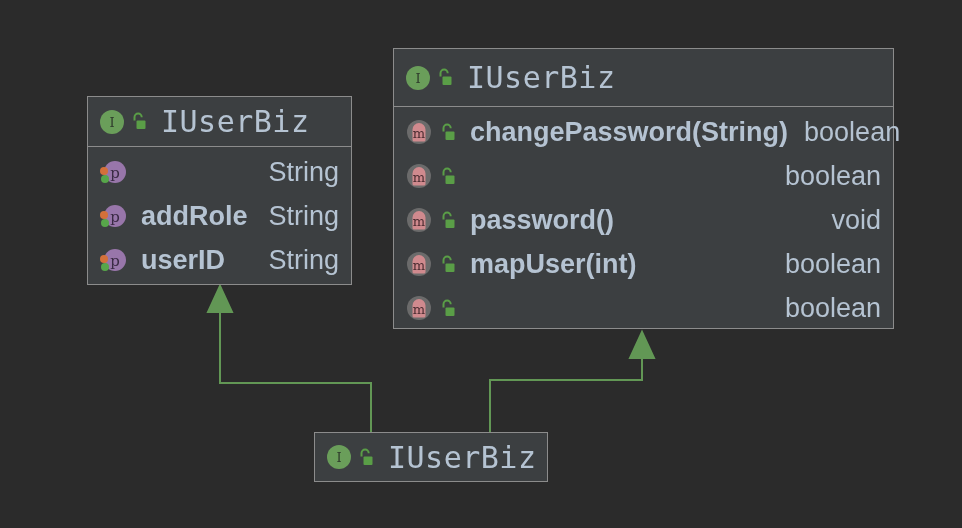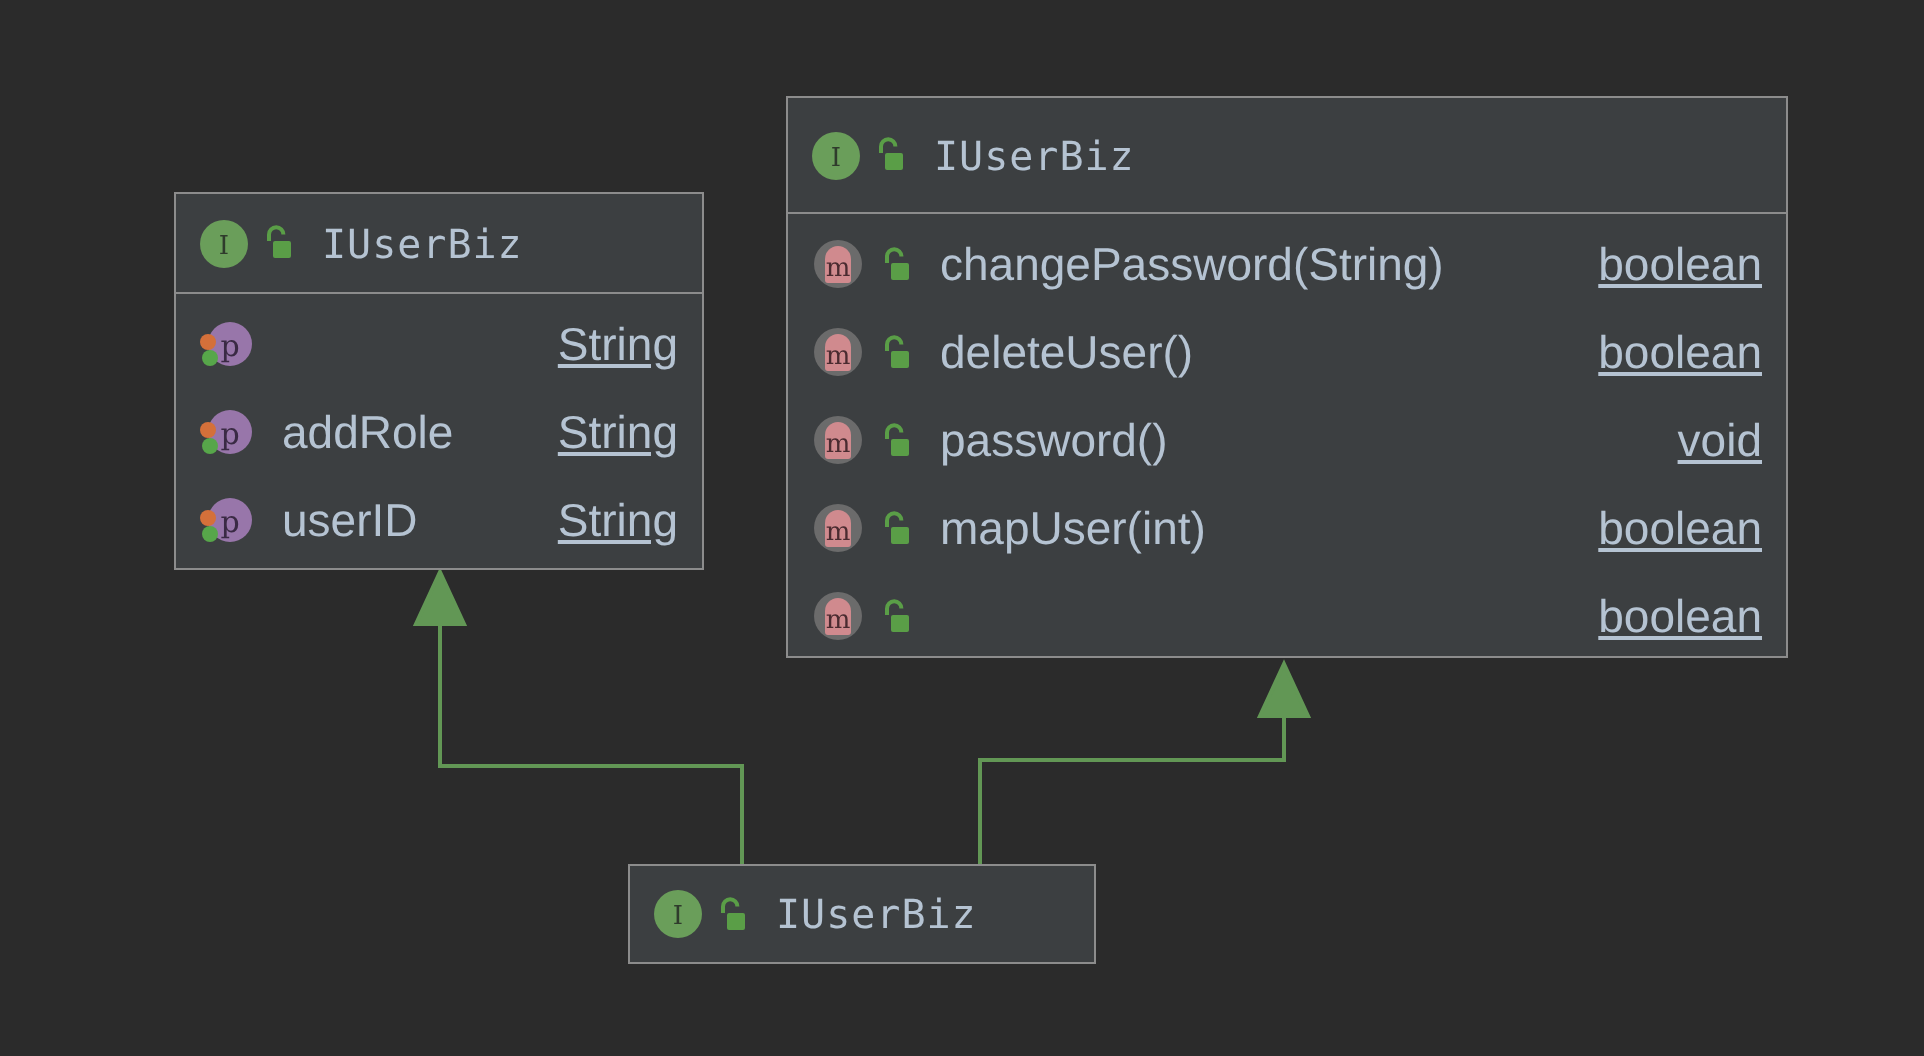--- a/index.html
+++ b/index.html
@@ -47,53 +47,53 @@
     box-sizing: border-box;
     background: #3c3f41;
     padding: 0 12px 0 11px;
   }
   .uml-class.has-members .class-header {
     border-bottom: 1px solid #8c8c8c;
   }
 
   .class-title {
     font-family: "DejaVu Sans Mono", "Liberation Mono", monospace;
-    font-size: 20px;
+    font-size: 30px;
     letter-spacing: 0.5px;
     color: #b5c3d2;
     white-space: nowrap;
     margin-left: 14px;
   }
 
   .members {
     box-sizing: border-box;
     padding: 3px 0 6px 0;
   }
 
   .member-row {
     display: flex;
     align-items: center;
     box-sizing: border-box;
     padding: 0 12px 0 11px;
     height: 44px;
   }
 
   .member-name {
-    font-size: 23px;
+    font-size: 27px;
     color: #b5c3d2;
     white-space: nowrap;
     margin-left: 14px;
+    font-weight: bold;
   }
   .member-type {
-    font-size: 23px;
+    font-size: 27px;
     color: #b5c3d2;
     white-space: nowrap;
     margin-left: auto;
     padding-left: 16px;
-    text-decoration: underline;
   }
 
   
   .icon {
     display: inline-block;
     flex: 0 0 auto;
     line-height: 0;
   }
   .icon svg { display: block; }
 
@@ -228,21 +228,20 @@
             <path d="M7.5 10.5 a6.5 6.5 0 0 1 13 0 V21 a1.5 1.5 0 0 1 -1.5 1.5 H9 a1.5 1.5 0 0 1 -1.5 -1.5 Z" fill="#d08a8e"></path>
             <text x="14" y="19" text-anchor="middle" font-family="DejaVu Serif, serif" font-size="13" fill="#4a2b30">m</text>
           </svg>
         </span>
         <span class="icon icon-lock">
           <svg viewBox="0 0 17 19">
             <path d="M4.5 8.5 V5.2 a3.6 3.6 0 0 1 7.2 0" fill="none" stroke="#5a9e47" stroke-width="2"></path>
             <rect x="6.5" y="8.5" width="9" height="8.5" rx="1" fill="#5a9e47"></rect>
           </svg>
         </span>
-        <span class="member-name">deleteUser()</span>
         <span class="member-type">boolean</span>
       </div>
 
       <div class="member-row">
         <span class="icon icon-meth">
           <svg viewBox="0 0 28 26">
             <circle cx="14" cy="13" r="12" fill="#6b6b6b"></circle>
             <path d="M7.5 10.5 a6.5 6.5 0 0 1 13 0 V21 a1.5 1.5 0 0 1 -1.5 1.5 H9 a1.5 1.5 0 0 1 -1.5 -1.5 Z" fill="#d08a8e"></path>
             <text x="14" y="19" text-anchor="middle" font-family="DejaVu Serif, serif" font-size="13" fill="#4a2b30">m</text>
           </svg>

